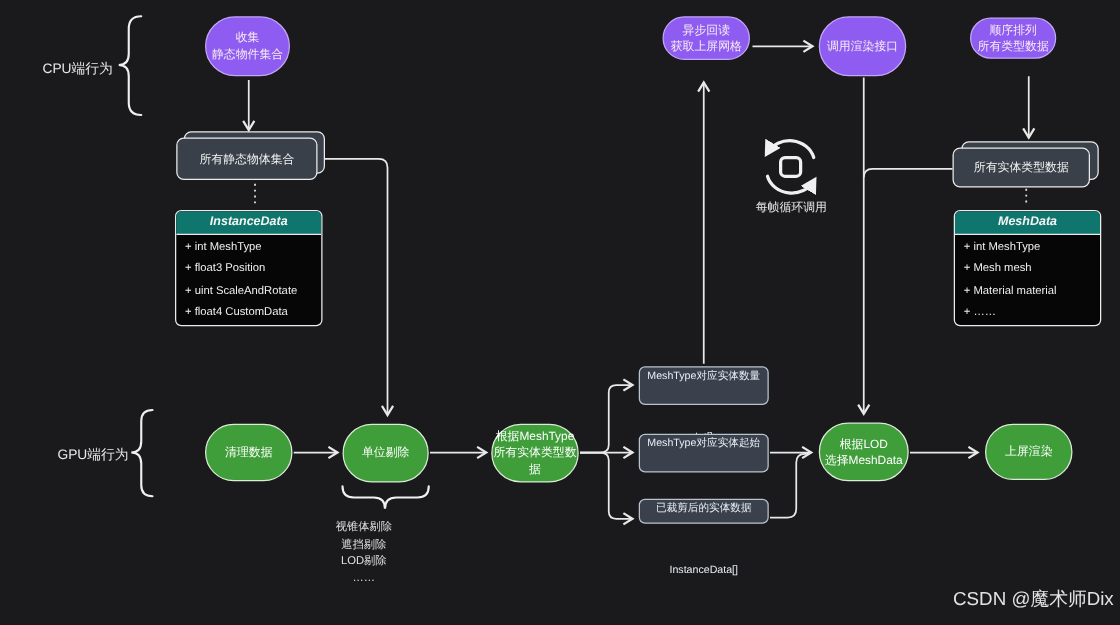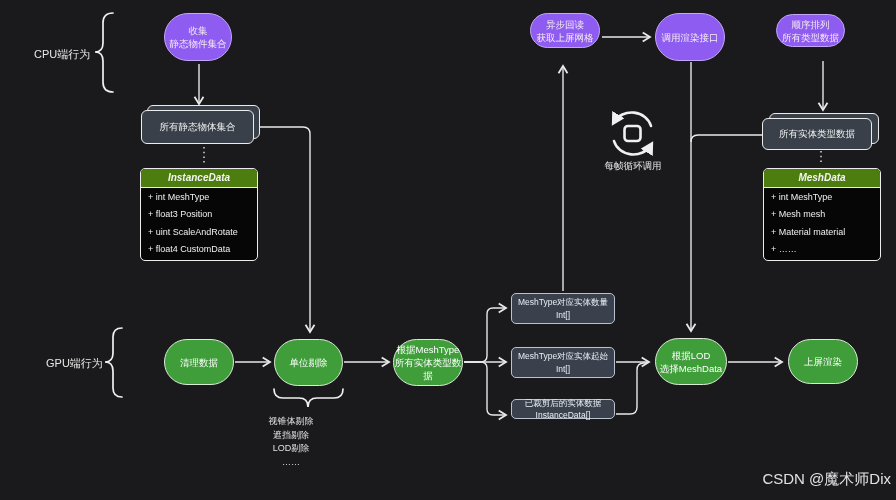--- a/index.html
+++ b/index.html
@@ -7,26 +7,26 @@
          font-family:"Liberation Sans","DejaVu Sans",sans-serif;}
   #wires{position:absolute;left:0;top:0;}
   .pill{position:absolute;display:flex;flex-direction:column;align-items:center;justify-content:center;
         border-radius:26px;font-size:9.5px;line-height:13px;text-align:center;box-sizing:border-box;}
   .pill.purple{background:#8e5cf0;border:1.6px solid #c3a6f7;color:#f7ecf4;}
   .pill.green{background:#3f9e3a;border:1.6px solid #dcead8;color:#ffffff;}
   .stack{position:absolute;}
   .stack .layer{position:absolute;border:1.5px solid #ececec;border-radius:6px;background:#394049;box-sizing:border-box;}
   .stack .front{display:flex;align-items:center;justify-content:center;color:#f2f2f2;font-size:9.5px;}
   .uml{position:absolute;border:1.5px solid #ececec;border-radius:5px;overflow:hidden;background:#060606;box-sizing:border-box;}
-  .uml .hdr{background:#4d7c0f;color:#f5f5f5;font-style:italic;font-weight:bold;font-size:10px;
+  .uml .hdr{background:#0f766e;color:#f5f5f5;font-style:italic;font-weight:bold;font-size:10px;
             text-align:center;padding:3px 0 4px;border-bottom:1.5px solid #ececec;}
   .uml .row{color:#f0f0f0;font-size:9px;padding:0 7px;height:17.5px;display:flex;align-items:center;}
   .buf{position:absolute;background:#3a414c;border:1.4px solid #b9c3cf;border-radius:5px;display:flex;
-       flex-direction:column;align-items:center;justify-content:center;color:#e9eef5;font-size:8.5px;
-       line-height:12.5px;text-align:center;box-sizing:border-box;}
+       flex-direction:column;align-items:center;justify-content:flex-start;color:#e9eef5;font-size:8.5px;
+       line-height:12.5px;text-align:center;box-sizing:border-box;gap:36px;}
   .lbl{position:absolute;color:#e8e8e8;font-size:11px;white-space:nowrap;}
   .note{position:absolute;color:#e0e0e0;font-size:9px;line-height:13.5px;text-align:center;}
   .loopcap{position:absolute;color:#e8e8e8;font-size:9.5px;text-align:center;}
   .watermark{position:absolute;color:#e2e2e2;font-size:15px;white-space:nowrap;}
 </style>
 </head>
 <body>
 
 <div id="stage">
 

